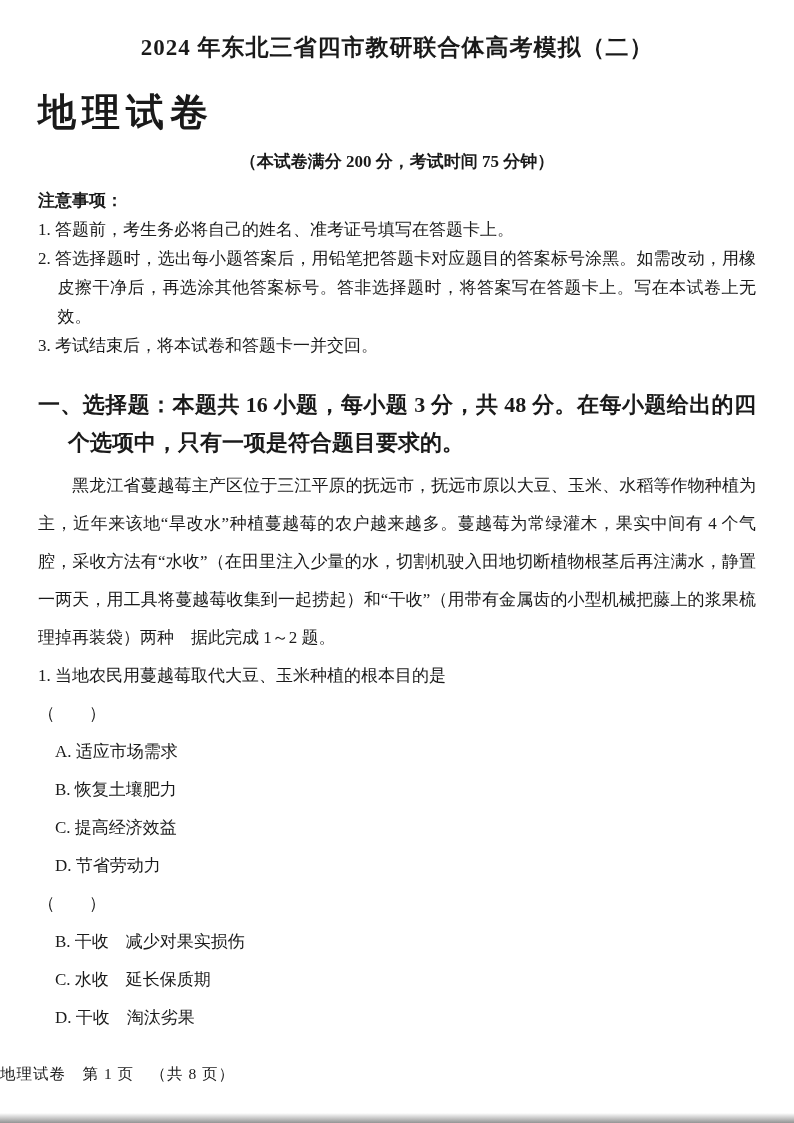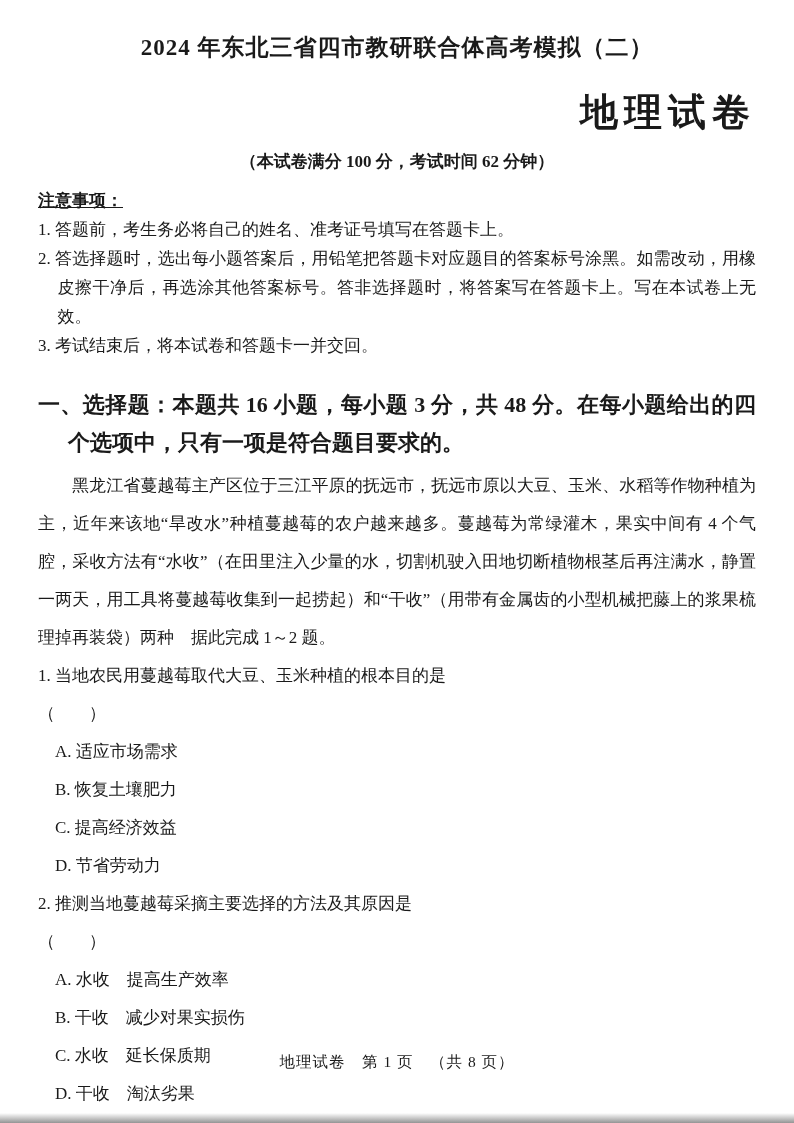--- a/index.html
+++ b/index.html
@@ -24,39 +24,38 @@
     font-size: 23px;
     font-weight: 700;
     text-align: center;
     letter-spacing: 1px;
     line-height: 32px;
   }
   .subject-title {
     margin: 24px 0 0 0;
     font-size: 38px;
     font-weight: 700;
-    text-align: right;
+    text-align: left;
     letter-spacing: 6px;
     line-height: 48px;
   }
   .exam-info {
     margin-top: 14px;
     font-size: 17px;
     font-weight: 700;
     text-align: center;
     line-height: 24px;
   }
   .notices {
     margin-top: 12px;
     font-size: 17px;
   }
   .notices-heading {
     font-weight: 700;
     line-height: 29px;
-    text-decoration: underline;
   }
   .notice-item {
     margin: 0;
     line-height: 29px;
     text-align: justify;
     padding-left: 1.15em;
     text-indent: -1.15em;
   }
   .section-heading {
     margin: 26px 0 0 0;
@@ -88,23 +87,23 @@
   .bracket { white-space: nowrap; }
   .options {
     display: grid;
     grid-template-columns: 1fr;
     padding-left: 17px;
   }
   .option { display: block; }
   .page-footer {
     position: absolute;
     left: 0;
-    bottom: 50px;
+    bottom: 38px;
     width: 100%;
-    text-align: center;
+    text-align: left;
     font-size: 15.5px;
     letter-spacing: 1px;
   }
   .scan-edge-artifact {
     position: absolute;
     left: 0;
     bottom: 0;
     width: 100%;
     height: 10px;
     background: linear-gradient(to bottom, rgba(0,0,0,0), rgba(60,60,60,0.55));
@@ -112,21 +111,21 @@
 </style>
 </head>
 <body>
 
 <div class="page">
 
   <h1 class="exam-title">2024 年东北三省四市教研联合体高考模拟（二）</h1>
 
   <h2 class="subject-title">地理试卷</h2>
 
-  <div class="exam-info">（本试卷满分 100 分，考试时间 62 分钟）</div>
+  <div class="exam-info">（本试卷满分 200 分，考试时间 75 分钟）</div>
 
   <div class="notices">
     <div class="notices-heading">注意事项：</div>
     <p class="notice-item">1. 答题前，考生务必将自己的姓名、准考证号填写在答题卡上。</p>
     <p class="notice-item">2. 答选择题时，选出每小题答案后，用铅笔把答题卡对应题目的答案标号涂黑。如需改动，用橡皮擦干净后，再选涂其他答案标号。答非选择题时，将答案写在答题卡上。写在本试卷上无效。</p>
     <p class="notice-item">3. 考试结束后，将本试卷和答题卡一并交回。</p>
   </div>
 
   <p class="section-heading">一、选择题：本题共 16 小题，每小题 3 分，共 48 分。在每小题给出的四个选项中，只有一项是符合题目要求的。</p>
 
@@ -140,25 +139,23 @@
     <div class="options">
       <span class="option">A. 适应市场需求</span>
       <span class="option">B. 恢复土壤肥力</span>
       <span class="option">C. 提高经济效益</span>
       <span class="option">D. 节省劳动力</span>
     </div>
   </div>
 
   <div class="question">
     <div class="stem-line">
-      <span class="stem">2. 推测当地蔓越莓采摘主要选择的方法及其原因是</span>
       <span class="bracket">（　　）</span>
     </div>
     <div class="options">
-      <span class="option">A. 水收　提高生产效率</span>
       <span class="option">B. 干收　减少对果实损伤</span>
       <span class="option">C. 水收　延长保质期</span>
       <span class="option">D. 干收　淘汰劣果</span>
     </div>
   </div>
 
 
   <div class="page-footer">
     <span>地理试卷　第 1 页　（共 8 页）</span>
   </div>

